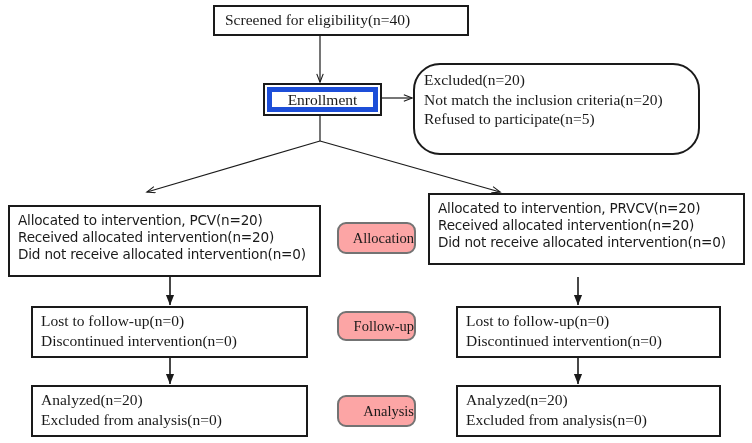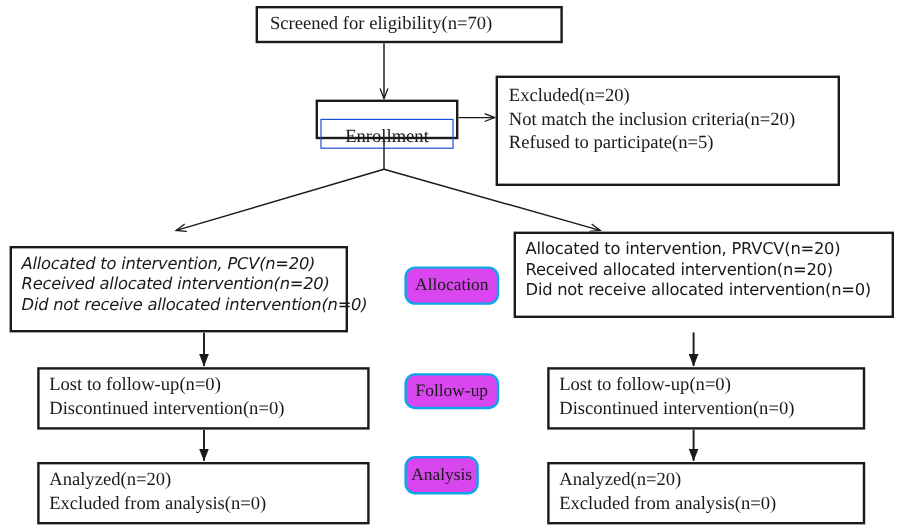--- a/index.html
+++ b/index.html
@@ -45,38 +45,37 @@
     position: absolute;
     box-sizing: border-box;
     background: #ffffff;
     border: 2px solid #1a1a1a;
     padding: 2px;
   }
   .double-box .inner {
     box-sizing: border-box;
     width: 100%;
     height: 100%;
-    border: 1px solid #1d4ed8;
+    border: 5px solid #1d4ed8;
     display: flex;
-    align-items: flex-end;
+    align-items: center;
     justify-content: center;
     font-family: "Liberation Serif", "DejaVu Serif", serif;
     font-size: 15.5px;
-    margin-top: 12px;
   }
   
   .chip {
     position: absolute;
     box-sizing: border-box;
-    background: #d946ef;
-    border: 2px solid #0ea5e9;
+    background: #fca5a5;
+    border: 2px solid #737373;
     border-radius: 9px;
     display: flex;
     align-items: center;
-    justify-content: center;
+    justify-content: flex-end;
     font-family: "Liberation Serif", "DejaVu Serif", serif;
     font-size: 14.5px;
   }
   svg.conn {
     position: absolute;
     left: 0;
     top: 0;
     width: 752px;
     height: 443px;
     pointer-events: none;
@@ -111,46 +110,46 @@
     <line x1="170" y1="277" x2="170" y2="305" stroke="#1a1a1a" stroke-width="1.6" marker-end="url(#arrSolid)"></line>
 
     <line x1="170" y1="358" x2="170" y2="384" stroke="#1a1a1a" stroke-width="1.6" marker-end="url(#arrSolid)"></line>
 
     <line x1="578" y1="277" x2="578" y2="305" stroke="#1a1a1a" stroke-width="1.6" marker-end="url(#arrSolid)"></line>
 
     <line x1="578" y1="358" x2="578" y2="384" stroke="#1a1a1a" stroke-width="1.6" marker-end="url(#arrSolid)"></line>
   </svg>
 
   <div class="box serif" style="left:213px; top:5px; width:256px; height:31px; padding:3px 10px 0 10px;">
-    <div class="line">Screened for eligibility(n=70)</div>
+    <div class="line">Screened for eligibility(n=40)</div>
   </div>
 
   <div class="double-box" style="left:263px; top:83px; width:119px; height:33px;">
     <div class="inner">
       <span>Enrollment</span>
     </div>
   </div>
 
-  <div class="box serif" style="left:413px; top:63px; width:287px; height:92px; padding:5px 0 0 9px;">
+  <div class="box serif" style="left:413px; top:63px; width:287px; height:92px; padding:5px 0 0 9px;border-radius:27px;">
     <div class="line">Excluded(n=20)</div>
     <div class="line">Not match the inclusion criteria(n=20)</div>
     <div class="line">Refused to participate(n=5)</div>
   </div>
 
   <div class="chip" style="left:337px; top:222px; width:79px; height:32px;">
     <span>Allocation</span>
   </div>
   <div class="chip" style="left:337px; top:311px; width:79px; height:30px;">
     <span>Follow-up</span>
   </div>
-  <div class="chip" style="left:337px; top:380px; width:62px; height:32px;">
+  <div class="chip" style="left:337px; top:395px; width:79px; height:32px;">
     <span>Analysis</span>
   </div>
 
-  <div class="box sans" style="left:8px; top:205px; width:282px; height:72px; padding:5px 0 0 8px;font-style:italic;">
+  <div class="box sans" style="left:8px; top:205px; width:313px; height:72px; padding:5px 0 0 8px;">
     <div class="line">Allocated to intervention, PCV(n=20)</div>
     <div class="line">Received allocated intervention(n=20)</div>
     <div class="line">Did not receive allocated intervention(n=0)</div>
   </div>
 
   <div class="box serif" style="left:31px; top:306px; width:277px; height:52px; padding:3px 0 0 8px;">
     <div class="line">Lost to follow-up(n=0)</div>
     <div class="line">Discontinued intervention(n=0)</div>
   </div>
 

